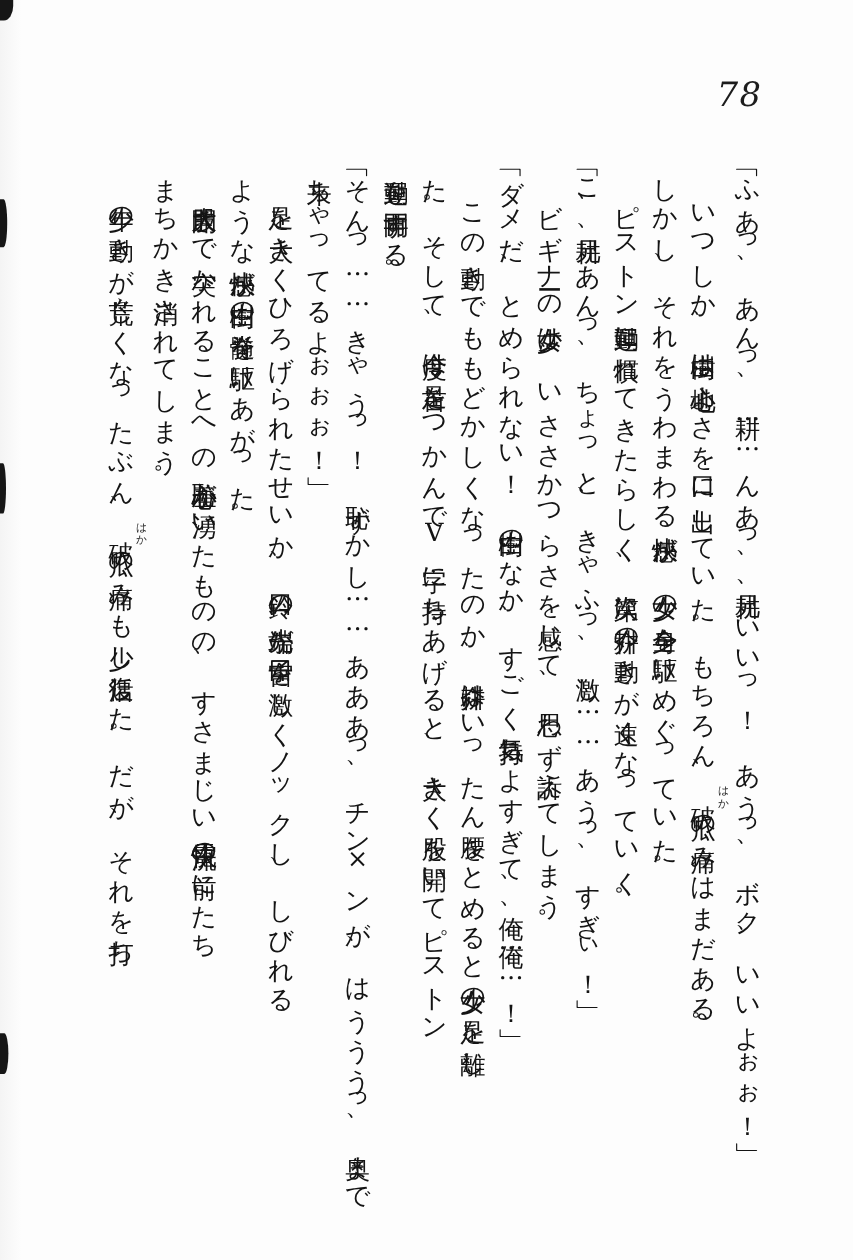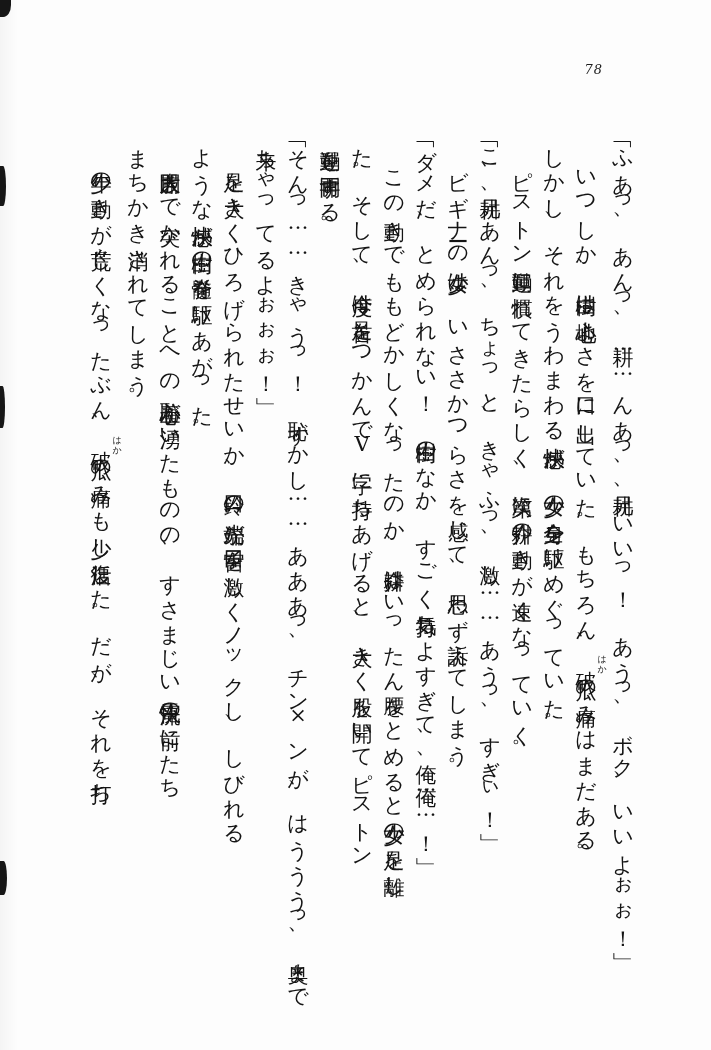--- a/index.html
+++ b/index.html
@@ -15,22 +15,22 @@
     font-family: "DejaVu Serif", "Liberation Serif", serif;
   }
   .book-page {
     position: absolute;
     inset: 0;
     background: linear-gradient(90deg, #f4f4f4 0px, #fdfdfd 18px, #fdfdfd 100%);
   }
   .page-number {
     position: absolute;
     top: 62px;
-    right: 108px;
-    font-size: 13px;
+    right: 76px;
+    font-size: 28px;
     font-style: italic;
     color: #1c1c1c;
     letter-spacing: 1px;
   }
   .text-columns {
     position: absolute;
     top: 134px;
     right: 72px;
     height: 840px;
     writing-mode: vertical-rl;

